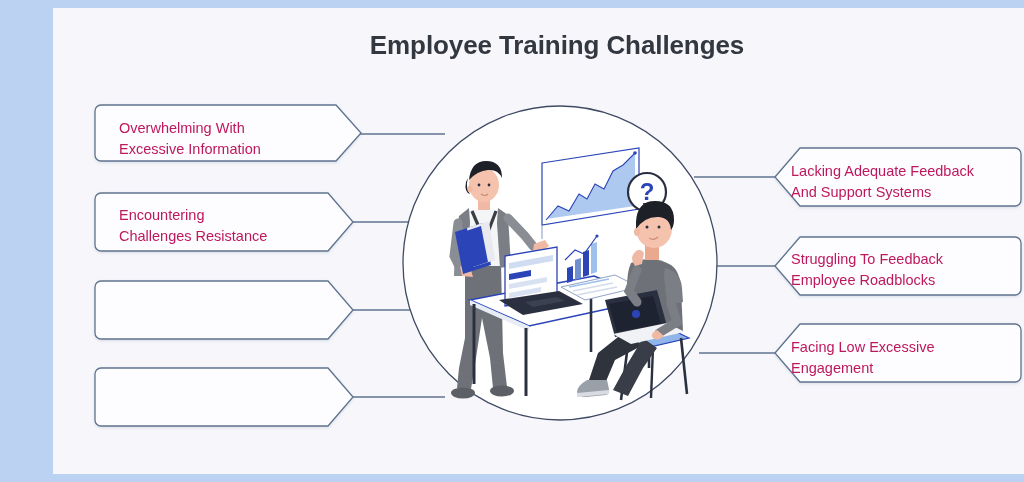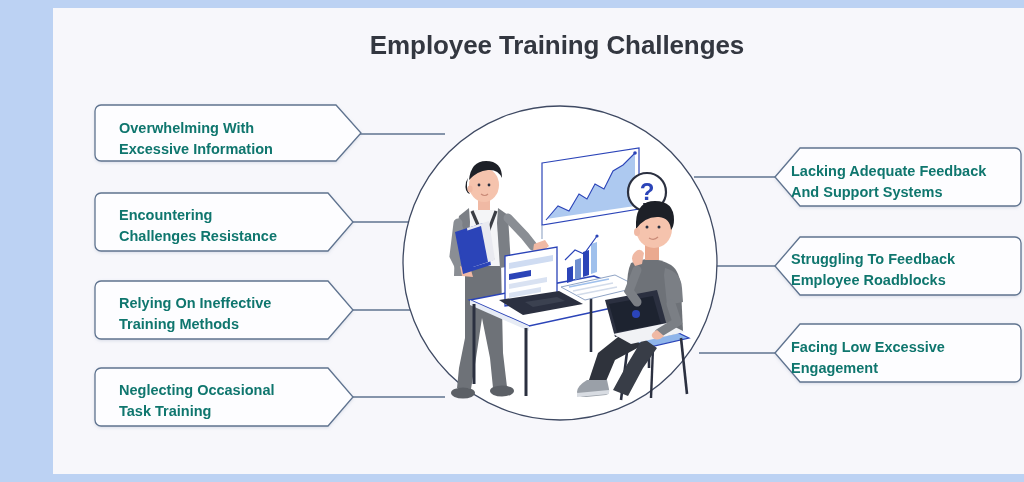--- a/index.html
+++ b/index.html
@@ -46,23 +46,23 @@
     left: 0;
     top: 0;
     width: 1008px;
     height: 466px;
   }
 
   
   .node-label {
     position: absolute;
     font-size: 14.5px;
-    font-weight: bold;
+    font-weight: normal;
     line-height: 1.42;
-    color: #0f766e;
+    color: #be185d;
     white-space: pre-line;
   }
   .node-label.left  { left: 66px; width: 210px; }
   .node-label.right { left: 738px; width: 238px; }
 
   .nl-1 { top: 110px; }
   .nl-2 { top: 197px; }
   .nl-3 { top: 285px; }
   .nl-4 { top: 372px; }
   .nr-1 { top: 153px; }
@@ -247,24 +247,20 @@
         <circle cx="606" cy="219" r="1.5" fill="#2b3040"></circle>
         <path d="M596 230 q5 3 9 -1" stroke="#c98a77" stroke-width="1.2" fill="none"></path>
       </g>
     </g>
   </svg>
 
   <div class="node-label left nl-1">Overwhelming With
 Excessive Information</div>
   <div class="node-label left nl-2">Encountering
 Challenges Resistance</div>
-  <div class="node-label left nl-3">Relying On Ineffective
-Training Methods</div>
-  <div class="node-label left nl-4">Neglecting Occasional
-Task Training</div>
 
   <div class="node-label right nr-1">Lacking Adequate Feedback
 And Support Systems</div>
   <div class="node-label right nr-2">Struggling To Feedback
 Employee Roadblocks</div>
   <div class="node-label right nr-3">Facing Low Excessive
 Engagement</div>
 
 </div>
 

